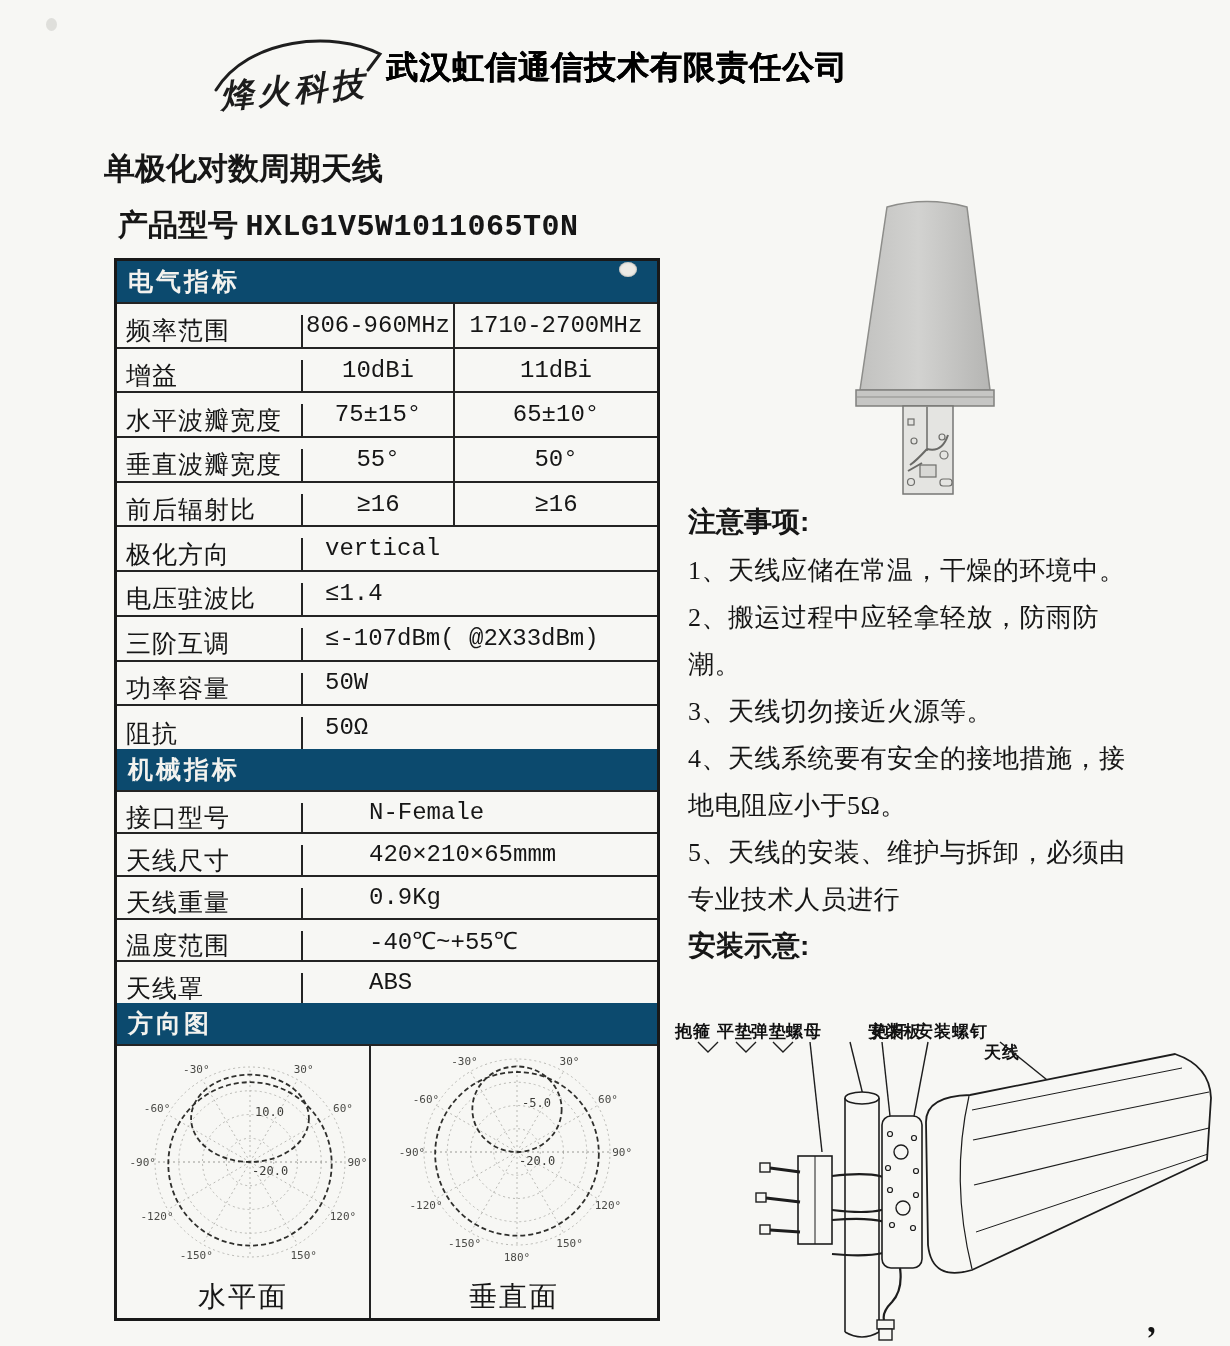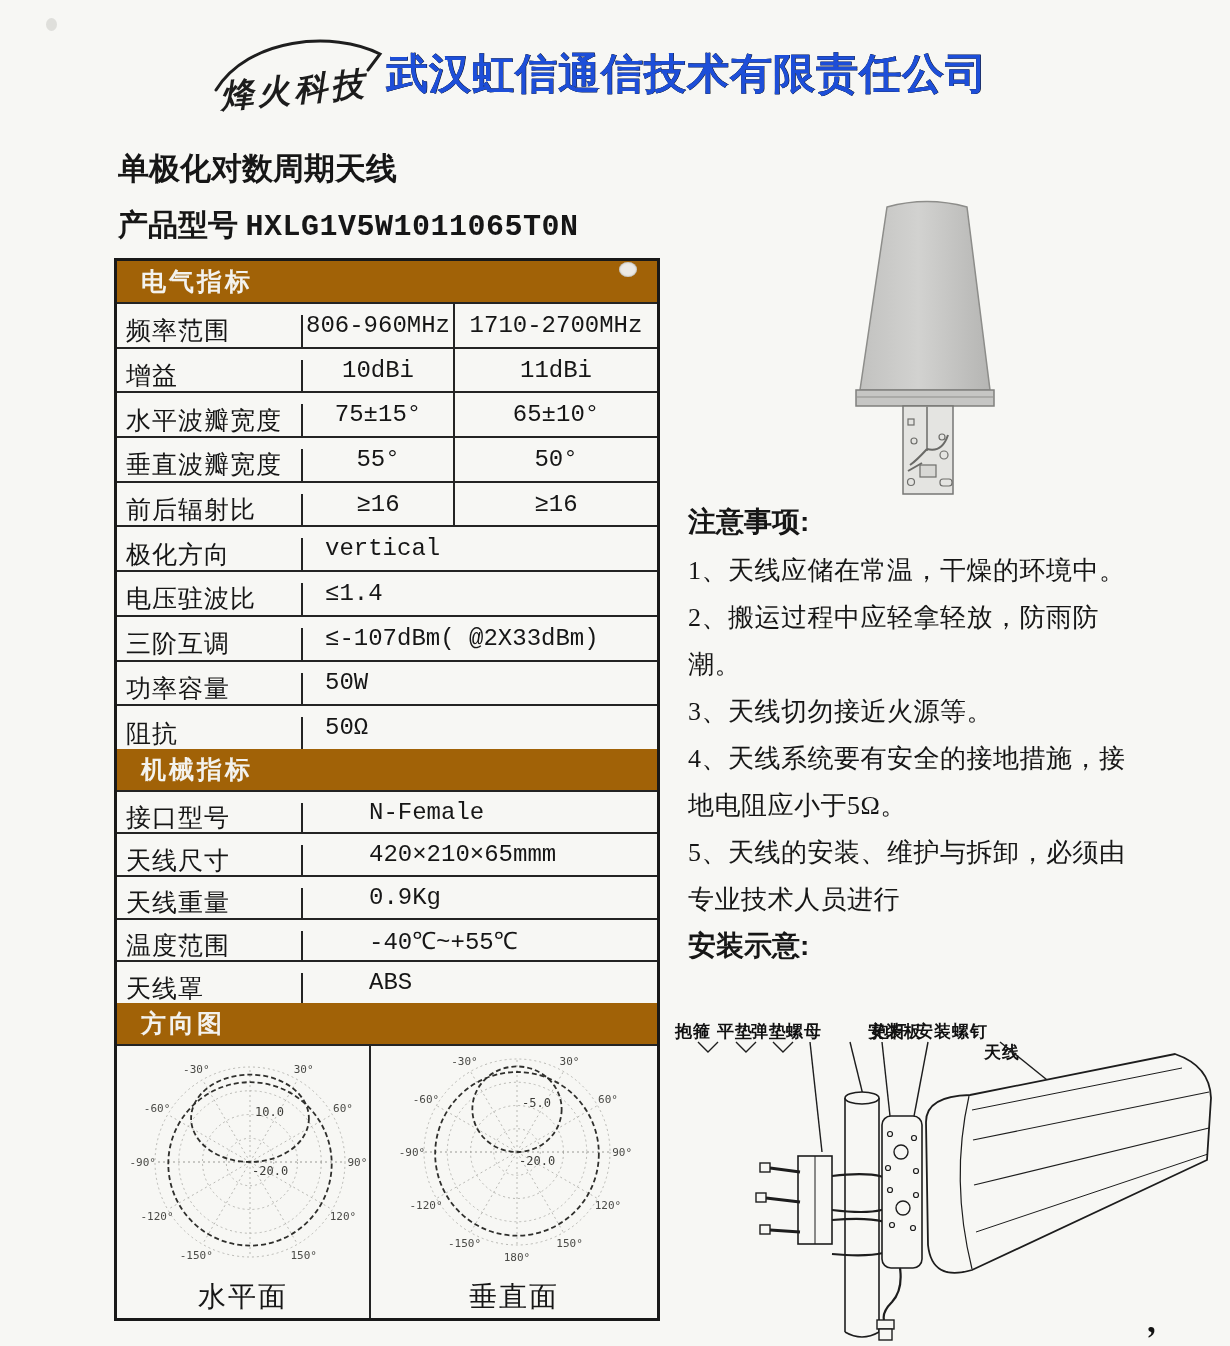--- a/index.html
+++ b/index.html
@@ -12,39 +12,39 @@
   .logo-wrap{position:absolute; left:208px; top:30px; width:185px; height:95px;}
   .logo-swoosh{position:absolute; left:0; top:0;}
   .logo-text{
     position:absolute; left:12px; top:38px;
     font-family:"DejaVu Serif", serif; font-style:italic; font-weight:900;
     font-size:33px; letter-spacing:4px; transform:rotate(-5deg); color:#1c1c1c;
   }
   .company-name{
     position:absolute; left:386px; top:46px;
     font-family:"Liberation Sans", sans-serif; font-weight:900;
-    font-size:42px; letter-spacing:1px; color:#1d4ed8;
+    font-size:32px; letter-spacing:1px; color:#000000;
     text-shadow:0.6px 0 0 #141414, 0 0.4px 0 #141414;
   }
   
   .doc-title{
-    position:absolute; left:118px; top:148px;
+    position:absolute; left:104px; top:148px;
     font-family:"Liberation Sans", sans-serif; font-weight:700; font-size:31px;text-align:right;
   }
   .doc-model{position:absolute; left:118px; top:205px; font-size:30px;}
   .doc-model .lbl{font-family:"Liberation Sans", sans-serif; font-weight:700;}
   .doc-model .val{font-family:"Liberation Mono","DejaVu Sans Mono",monospace; font-weight:600; letter-spacing:0.5px;}
   
   .spec-table{
     position:absolute; left:114px; top:258px; width:540px;
     border:3px solid #191919; background:#f7f7f4;
   }
   .sec-header{
-    height:41px; background:#a16207; color:#f3f2ee;
-    display:flex; align-items:center; padding-left:24px; box-sizing:border-box;
+    height:41px; background:#0c4a6e; color:#f3f2ee;
+    display:flex; align-items:center; padding-left:11px; box-sizing:border-box;
     font-family:"Liberation Sans", sans-serif; font-weight:700; font-size:25px; letter-spacing:3px;
     position:relative;
   }
   .spec-row{display:flex; border-top:2px solid #242424; align-items:stretch; font-size:25px;}
   .row-e{height:42.7px;} .row-m{height:40.6px;gap:44px;}
   .c-label{
     width:186px; flex:none; border-right:2px solid #242424;
     display:flex; align-items:center; padding-left:9px; box-sizing:border-box;
     letter-spacing:1px;
     margin-top:11px;

